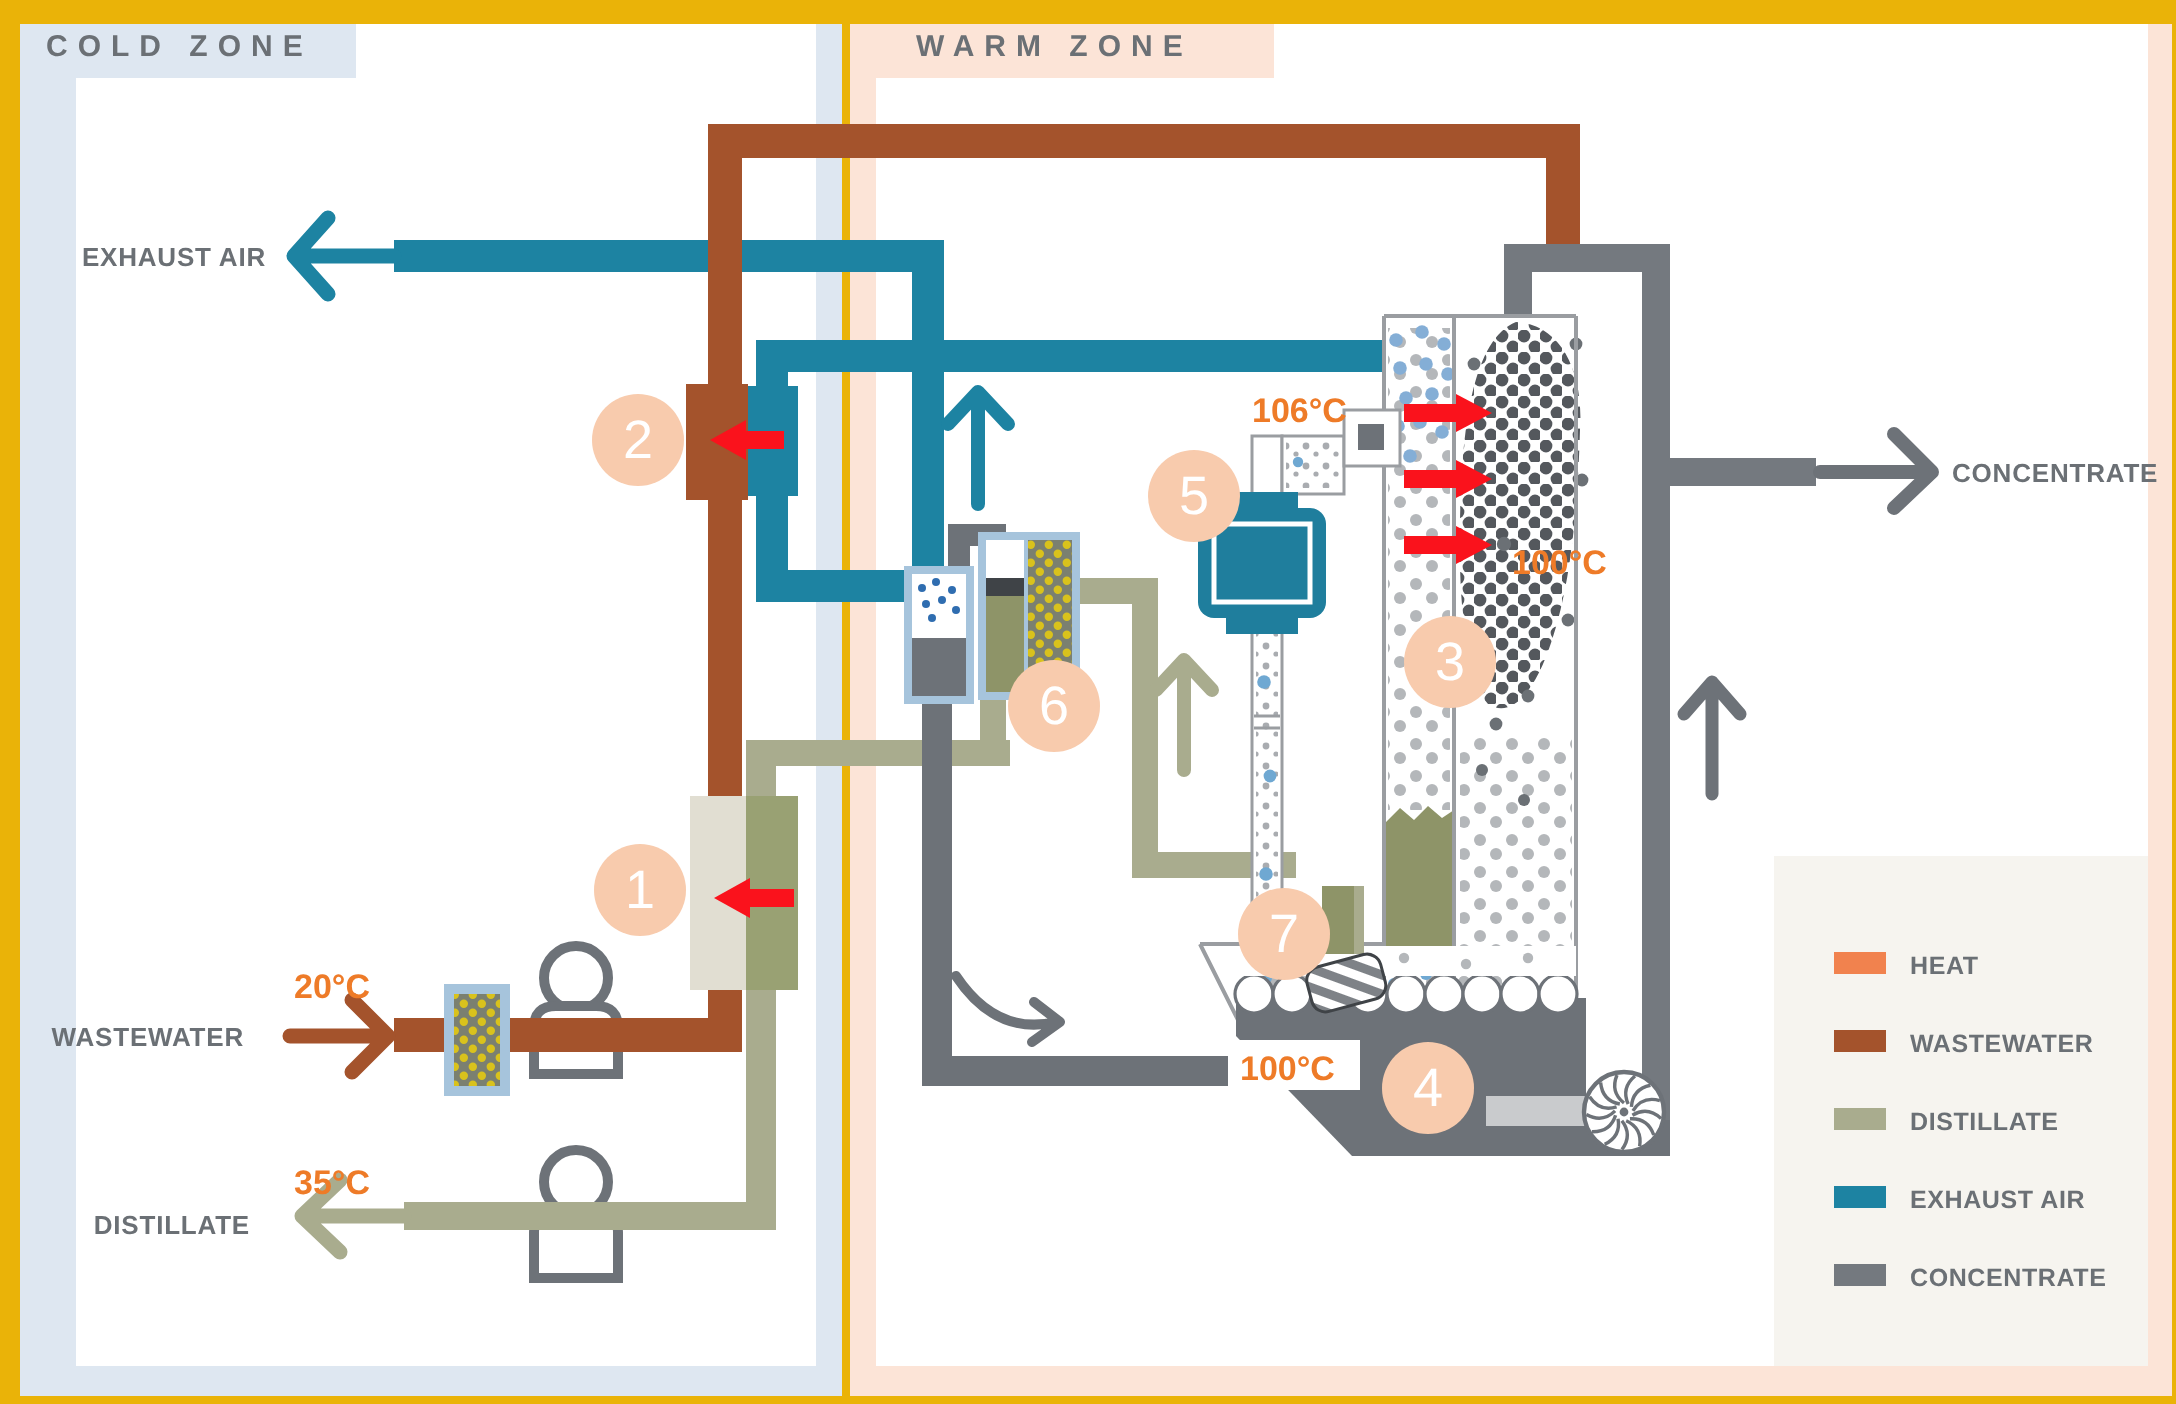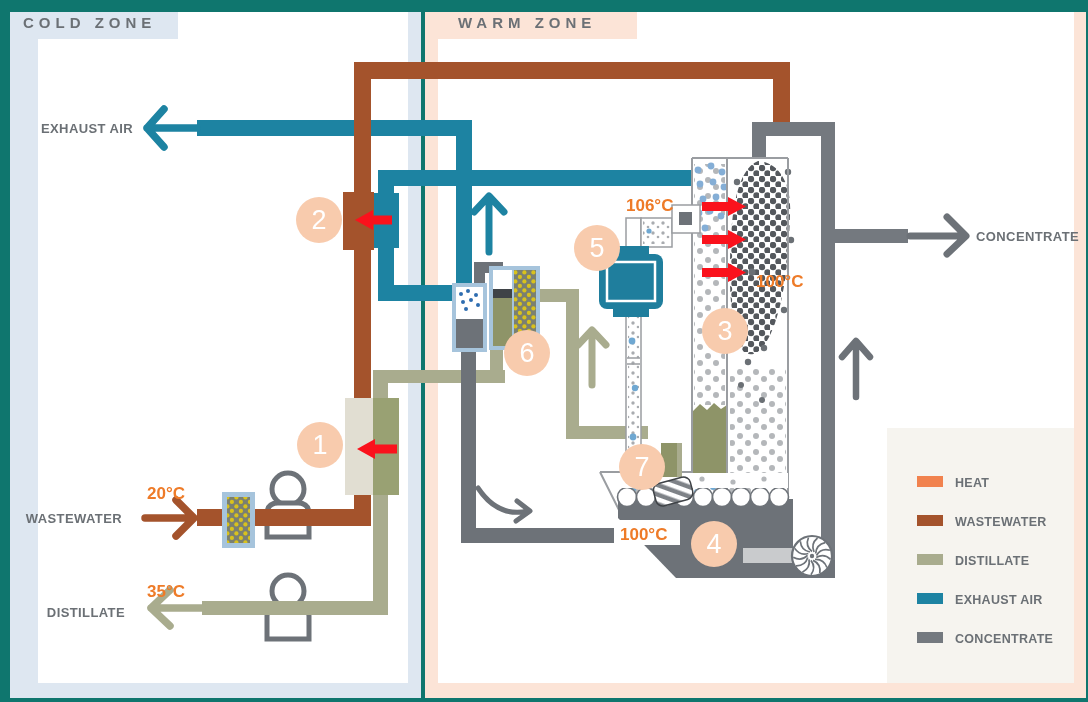--- a/index.html
+++ b/index.html
@@ -1,16 +1,16 @@
 <!DOCTYPE html>
 <html><head>
 <meta charset="utf-8">
 <style>
   html,body{margin:0;padding:0;background:#fff;}
-  .stage{position:relative;width:1088px;height:702px;background:#0f766e;overflow:hidden;font-family:"Liberation Sans",sans-serif;}
+  .stage{position:relative;width:1088px;height:702px;background:#eab308;overflow:hidden;font-family:"Liberation Sans",sans-serif;}
   svg{display:block;}
   text{font-family:"Liberation Sans",sans-serif;}
   .zonetitle{font-size:15px;font-weight:700;fill:#6b7075;letter-spacing:5px;}
   .flowlabel{font-size:13px;font-weight:700;fill:#6b7075;letter-spacing:.4px;}
   .templabel{font-size:17px;font-weight:700;fill:#ee7b28;}
   .marker-num{font-size:27px;font-weight:400;fill:#ffffff;text-anchor:middle;}
   .legendlabel{font-size:12.5px;font-weight:700;fill:#6b7075;letter-spacing:.3px;}
 </style>
 </head>
 <body>

